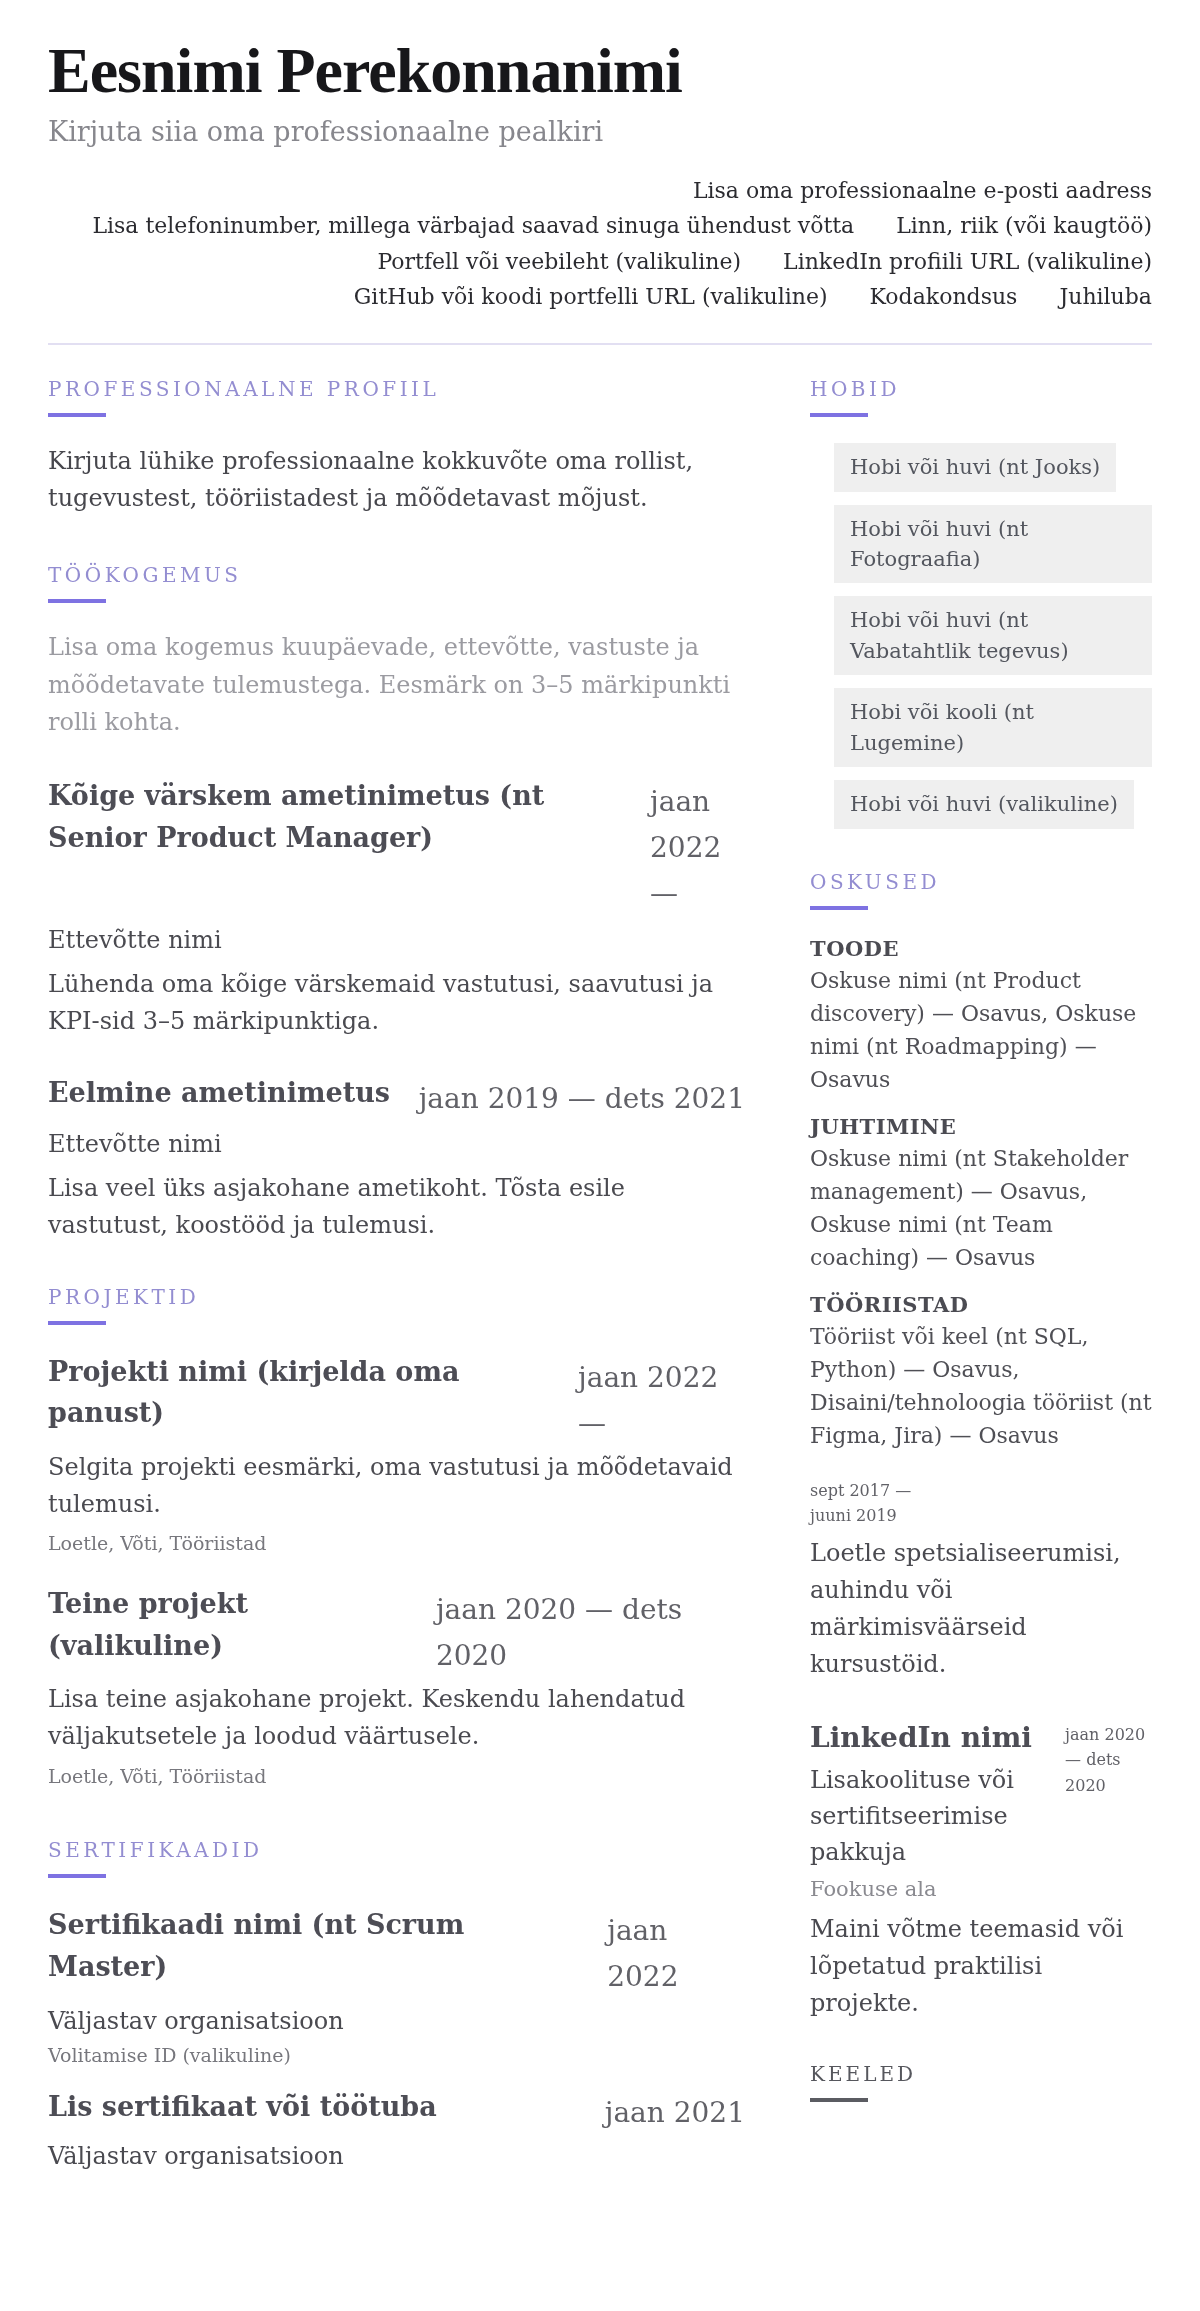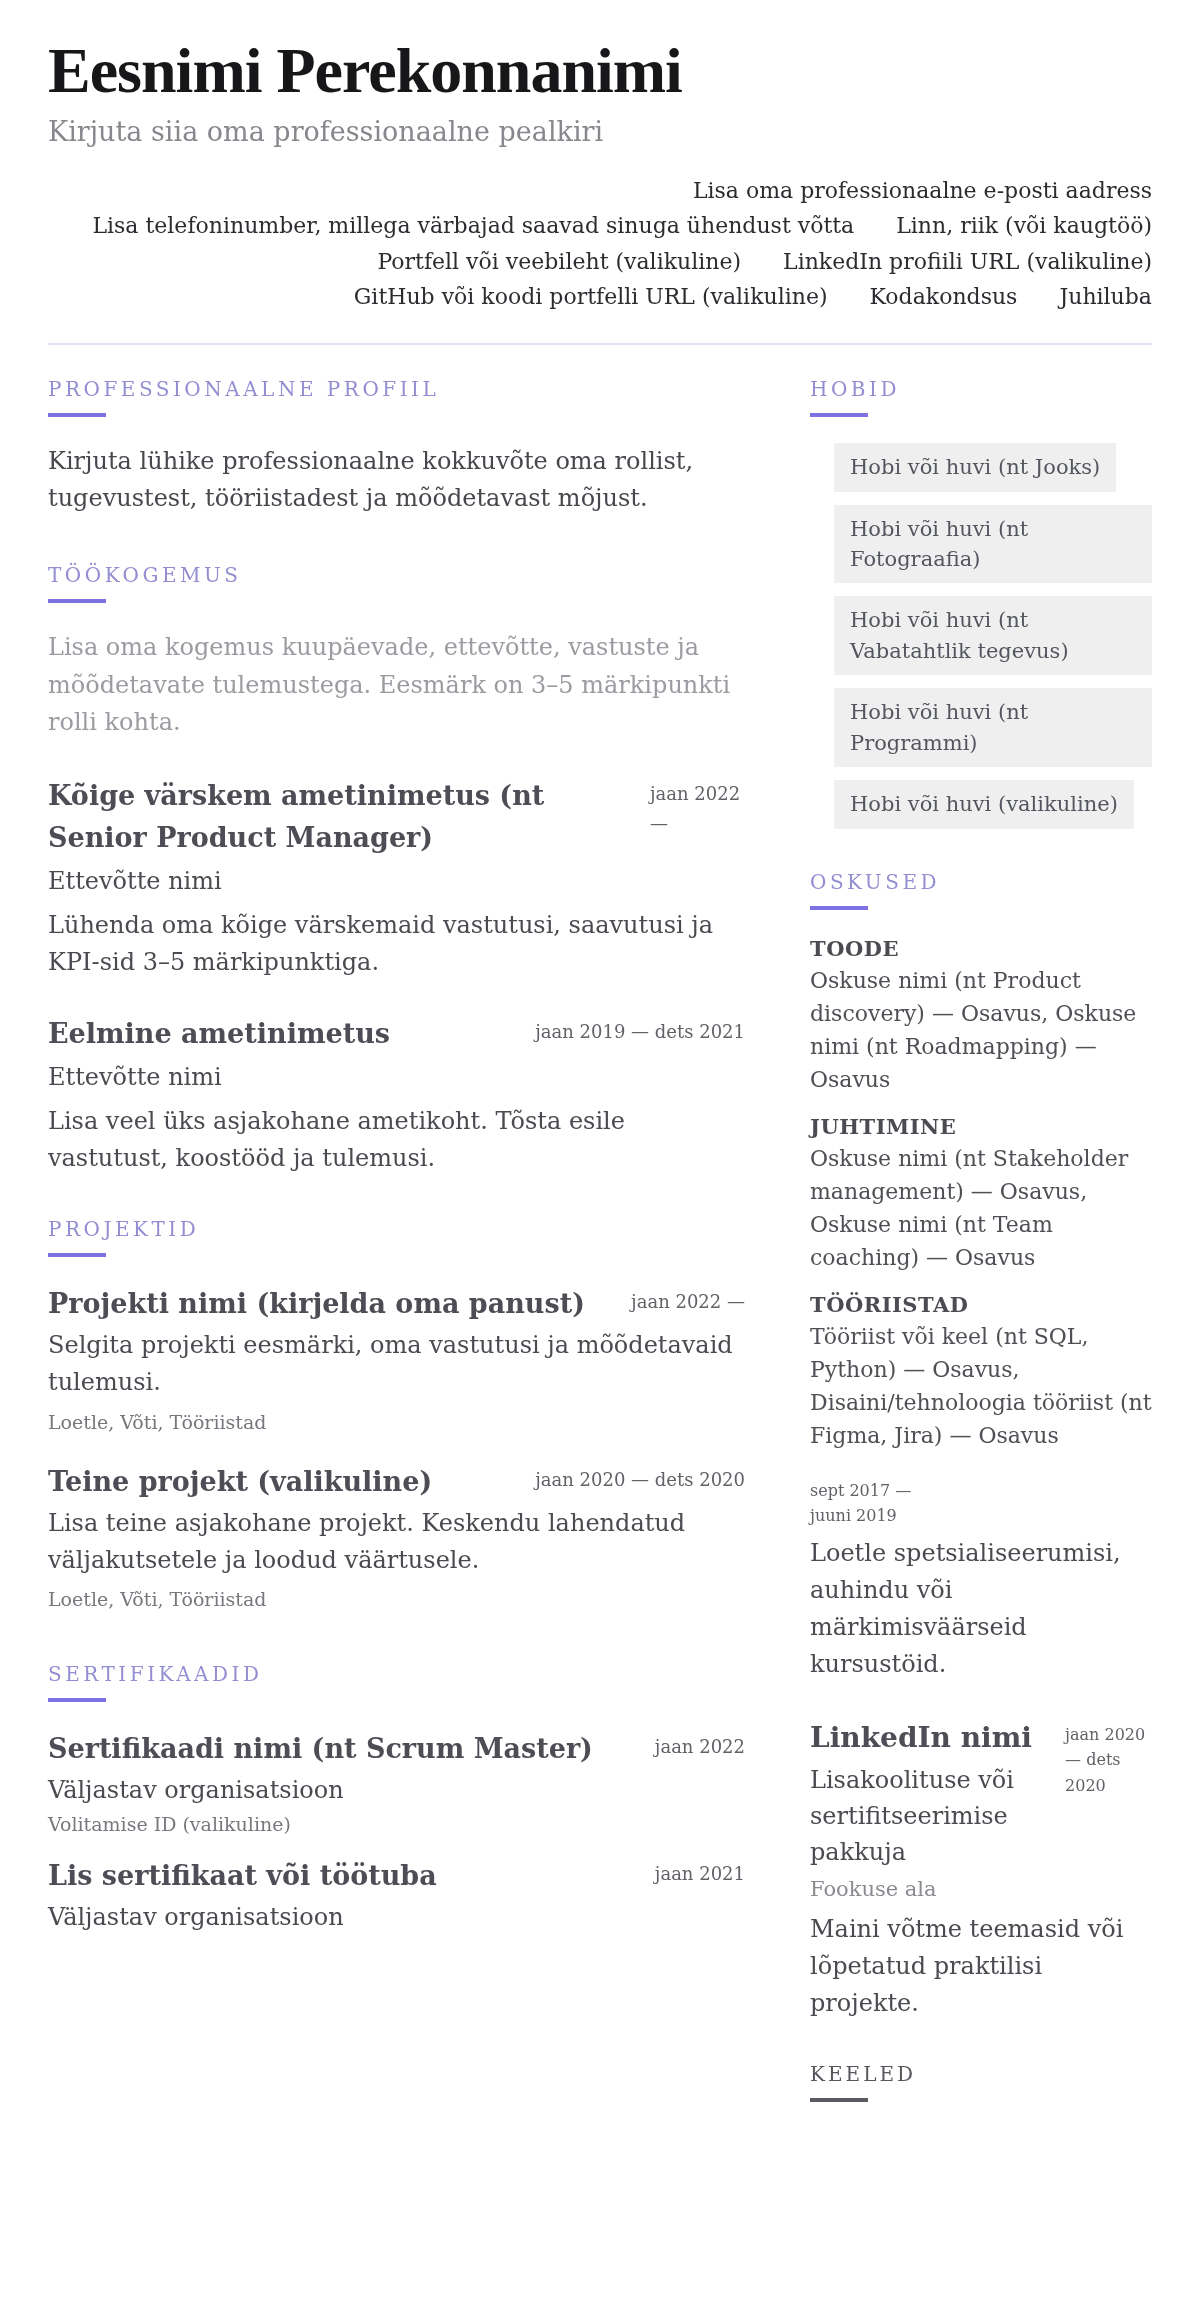--- a/index.html
+++ b/index.html
@@ -38,21 +38,21 @@
   .sec.muted .sec-bar { background:#5b5c62; }
 
   
   .body-text { font-size:24px; line-height:1.55; color:#47474d; }
   .intro-muted { font-size:24px; line-height:1.55; color:#9b9ba1; }
 
   
   .entry { margin-bottom:32px; }
   .entry-head { display:flex; justify-content:space-between; gap:24px; }
   .entry-title { font-size:27px; font-weight:700; color:#4d4d55; line-height:1.55; }
-  .entry-date { font-size:18px; color:#616167; line-height:1.65; padding-top:4px; }
+  .entry-date { font-size:28px; color:#616167; line-height:1.65; padding-top:4px; }
   .date-narrow { flex:0 1 auto; max-width:95px; }
   .entry-company { font-size:24px; color:#4a4a50; margin-top:4px; line-height:1.5; }
   .entry-desc { font-size:24px; line-height:1.55; color:#4a4a50; margin-top:8px; }
   .entry-meta { font-size:19px; color:#77777d; margin-top:7px; line-height:1.4; }
   .section-block { margin-bottom:14px; }
 
   
   .tag-list { margin-bottom:28px;margin-left:24px; }
   .tag {
     display:inline-block; max-width:100%;
@@ -202,21 +202,21 @@
 
       <div>
         <div class="sec">
           <div class="sec-label">HOBID</div>
           <div class="sec-bar"></div>
         </div>
         <div class="tag-list">
           <div class="tag-row"><span class="tag">Hobi või huvi (nt Jooks)</span></div>
           <div class="tag-row"><span class="tag">Hobi või huvi (nt Fotograafia)</span></div>
           <div class="tag-row"><span class="tag">Hobi või huvi (nt Vabatahtlik tegevus)</span></div>
-          <div class="tag-row"><span class="tag">Hobi või huvi (nt Programmi)</span></div>
+          <div class="tag-row"><span class="tag">Hobi või kooli (nt Lugemine)</span></div>
           <div class="tag-row"><span class="tag">Hobi või huvi (valikuline)</span></div>
         </div>
       </div>
 
       <div class="skills-wrap">
         <div class="sec">
           <div class="sec-label">OSKUSED</div>
           <div class="sec-bar"></div>
         </div>
         <div class="skill-group">

